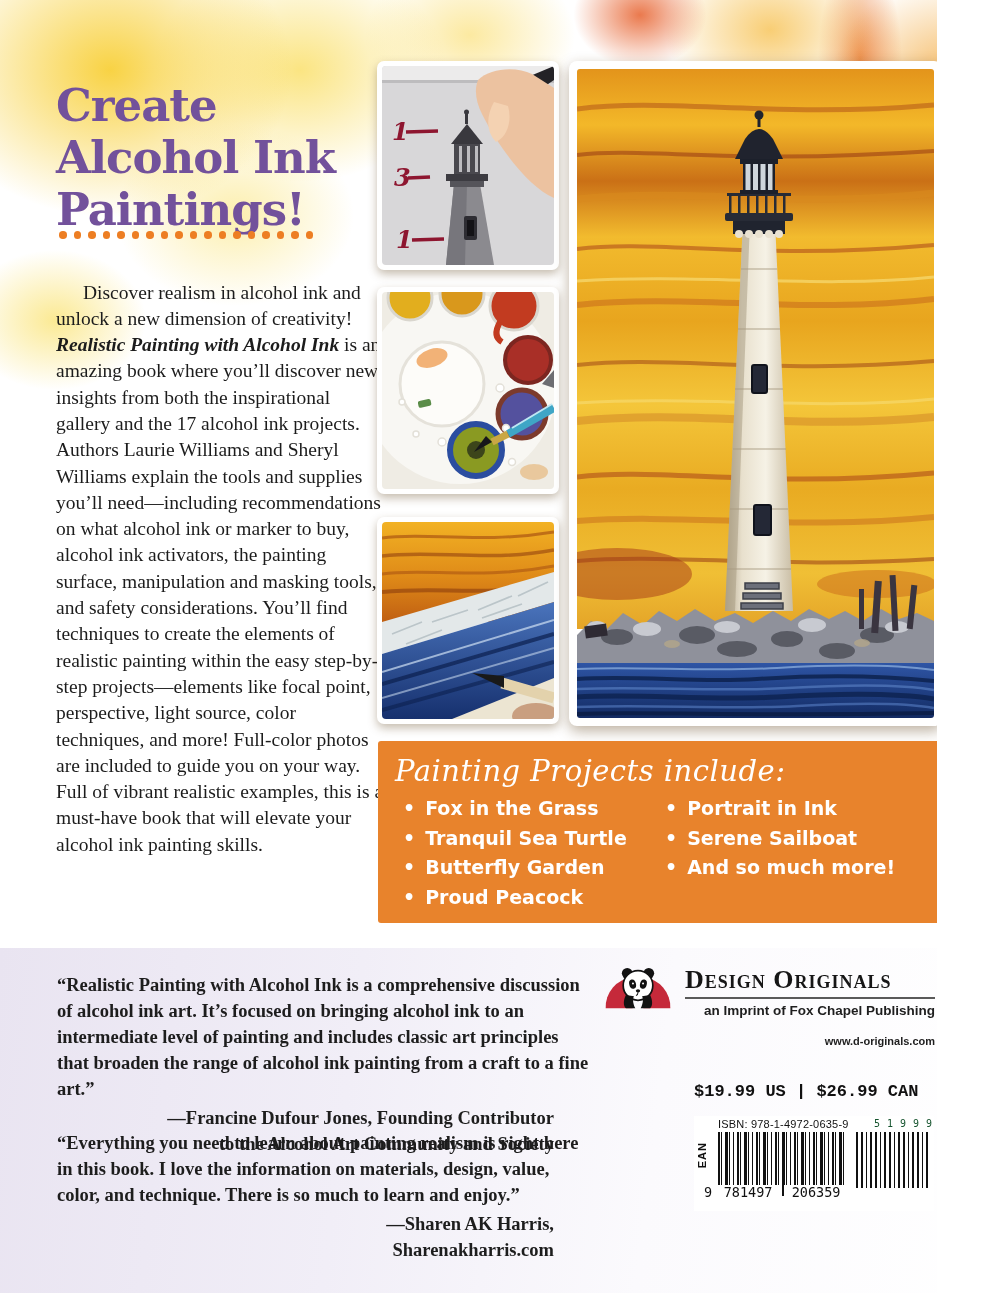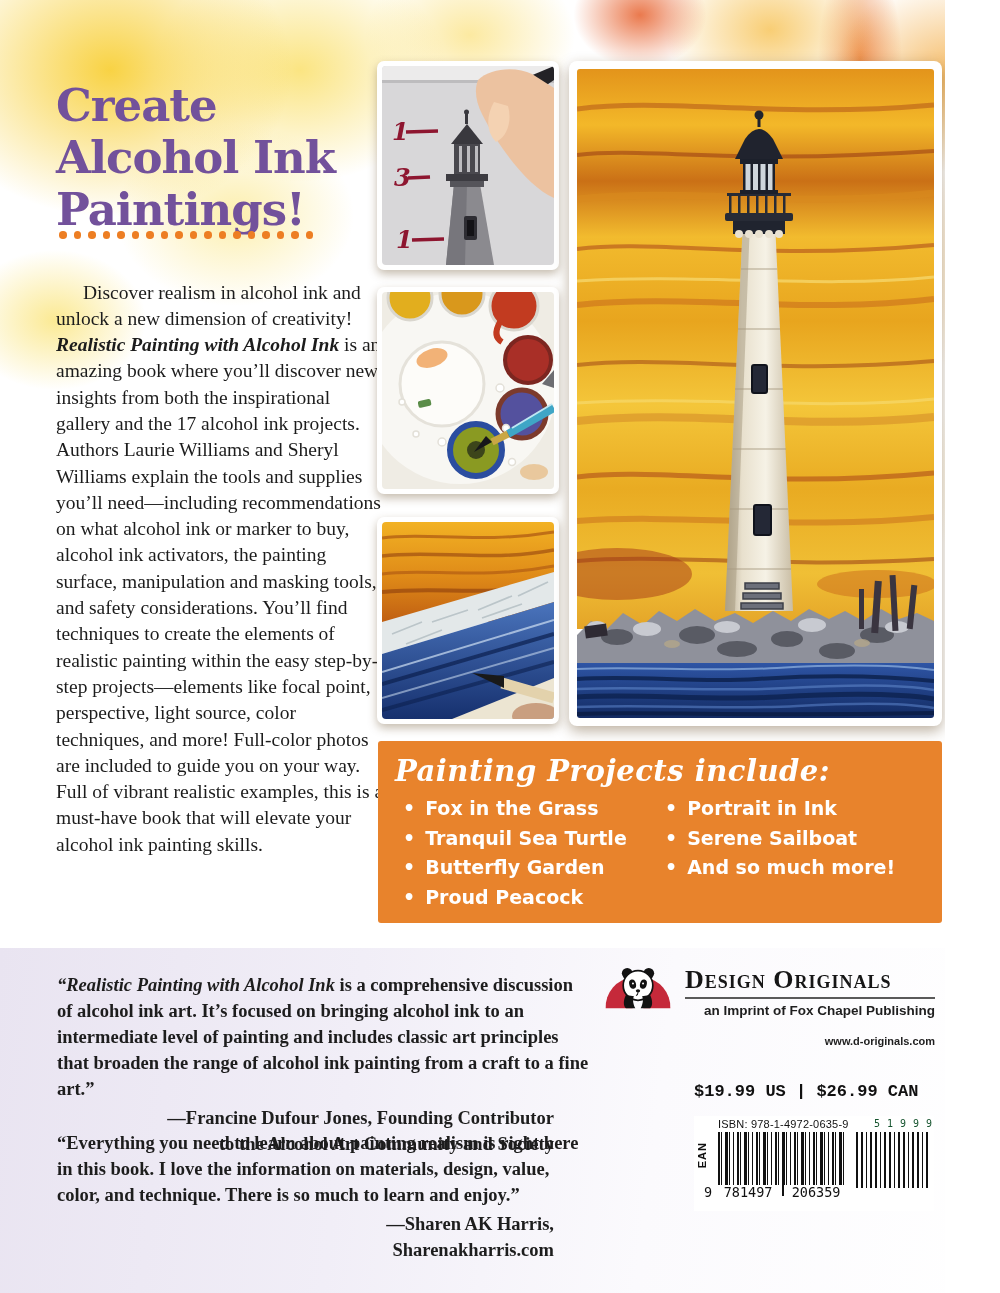--- a/index.html
+++ b/index.html
@@ -1,17 +1,17 @@
 <!DOCTYPE html>
 <html><head>
 <meta charset="utf-8">
 <style>
   html,body{margin:0;padding:0;background:#fff;}
   .page{position:relative;width:937px;height:1293px;background:#fff;overflow:hidden;
-        font-family:"Liberation Serif",serif;padding-left:8px;}
+        font-family:"Liberation Serif",serif;}
 
   
   .wash{position:absolute;left:0;top:0;width:1000px;height:950px;pointer-events:none;
     background-image:
       radial-gradient(260px 210px at 110px 70px,  rgba(248,208,58,.95), rgba(248,208,58,0) 70%),
       radial-gradient(210px 160px at 300px 70px,  rgba(250,224,108,.85), rgba(250,224,108,0) 70%),
       radial-gradient(170px 130px at 235px 215px, rgba(251,232,140,.7),  rgba(251,232,140,0) 70%),
       radial-gradient(130px 100px at 55px 320px,  rgba(249,222,90,.65),  rgba(249,222,90,0) 70%),
       radial-gradient(150px 110px at 470px 35px,  rgba(250,219,98,.6),   rgba(250,219,98,0) 70%),
       radial-gradient(95px 75px  at 640px 15px,   rgba(229,88,33,.8),    rgba(229,88,33,0) 70%),
@@ -39,33 +39,33 @@
         box-shadow:0 4px 10px rgba(90,60,20,.35);}
   .snap .ph{border-radius:4px;overflow:hidden;display:block;}
   .painting{position:absolute;left:569px;top:61px;background:#fff;padding:8px;border-radius:8px;
         box-shadow:0 5px 14px rgba(90,60,20,.4);}
   .painting .ph{border-radius:3px;overflow:hidden;display:block;}
 
   
   .projects{position:absolute;left:378px;top:741px;width:564px;height:182px;
     background:#E8832C;border-radius:3px;color:#fff;}
   .projects h2{margin:13px 0 6px 17px;font-family:"DejaVu Serif",serif;font-style:italic;
-    font-weight:bold;font-size:29px;letter-spacing:.5px;}
+    font-weight:normal;font-size:29px;letter-spacing:.5px;}
   .projects .cols{display:flex;margin-left:25px;}
   .projects ul{list-style:none;margin:0;padding:0;}
   .projects .c1{width:262px;}
   .projects li{font-family:"DejaVu Sans",sans-serif;font-weight:bold;font-size:19px;
     line-height:29.5px;display:flex;gap:10px;}
 
   
   .bottom{position:absolute;left:0;top:948px;width:1000px;height:345px;
     background:linear-gradient(97deg,#e9e4f1 0%,#f1eef7 35%,#fbfafd 65%,#ffffff 100%);}
   .quote{position:absolute;width:534px;font-weight:600;color:#1d1d1d;
     font-size:18.5px;line-height:26px;}
-  .quote .lead{font-style:italic;}
+  .quote .lead{}
   .quote .attr{margin-top:3px;text-align:right;padding-right:37px;}
   .q1{left:57px;top:24px;}
   .q2{left:57px;top:182px;}
 
   .pub{position:absolute;left:603px;top:17px;width:332px;display:flex;gap:12px;}
   .pub-text{flex:1;}
   .pub-name{font-size:26px;letter-spacing:1px;color:#161616;font-weight:600;
     font-variant:small-caps;line-height:30px;}
   .pub-rule{border-top:2px solid #5a5a5a;margin-top:2px;}
   .pub-imprint{text-align:right;font-family:"Liberation Sans",sans-serif;font-weight:bold;

